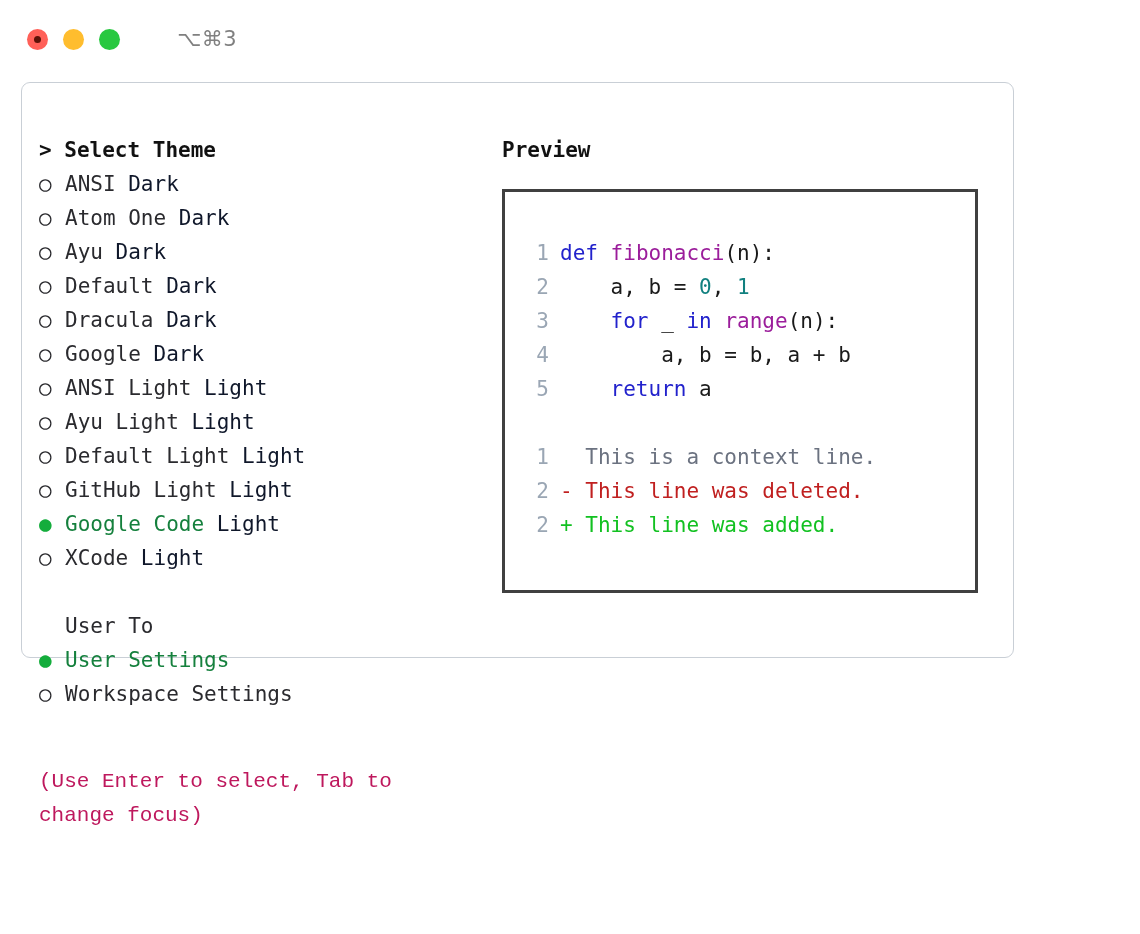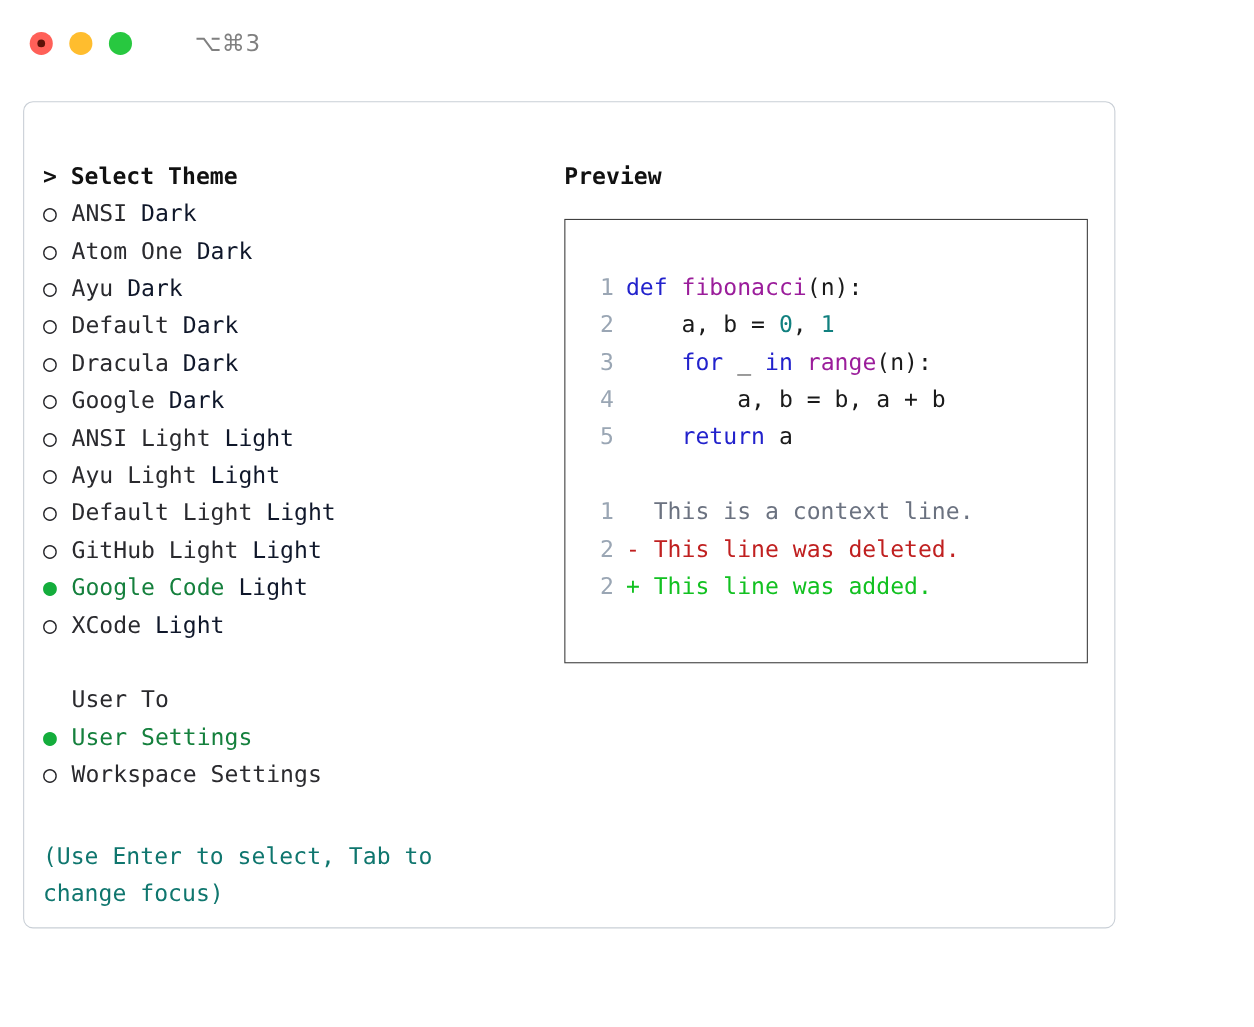--- a/index.html
+++ b/index.html
@@ -62,23 +62,23 @@
     color: #808080;
     font-size: 21px;
     letter-spacing: 0.5px;
     font-family: "DejaVu Sans", "Liberation Sans", sans-serif;
   }
 
   
   #dialog {
     position: absolute;
     left: 21px;
-    top: 92px;
+    top: 82px;
     width: 993px;
-    height: 752px;
+    height: 576px;
     border: 1px solid #c9cfd6;
     border-radius: 9px;
     box-sizing: border-box;
     background: #ffffff;
   }
 
   
   #theme-column {
     position: absolute;
     left: 17px;
@@ -110,48 +110,48 @@
   }
   .spacer-row { height: 34px; }
   .section-heading {
     font-size: 21px;
     line-height: 34px;
     color: #2a2a2e;
     white-space: pre;
     padding-left: 26px;
   }
   #help-text {
-    margin-top: 40px;
-    font-size: 21px;
-    line-height: 34px;
-    color: #0f766e;
+    margin-top: 54px;
+    font-size: 21px;
+    line-height: 34px;
+    color: #be185d;
     width: 410px;
     white-space: pre-wrap;
+    font-family: Liberation Mono, monospace;
   }
 
   
   #preview-column {
     position: absolute;
     left: 480px;
     top: 50px;
     width: 490px;
-    margin-left: 11px;
   }
   #preview-heading {
     font-size: 21px;
     font-weight: bold;
     color: #111111;
     line-height: 34px;
   }
   #preview-box {
     margin-top: 22px;
     width: 476px;
     height: 404px;
     box-sizing: border-box;
-    border: 1px solid #404040;
+    border: 3px solid #404040;
     background: #ffffff;
     padding: 44px 0 0 14px;
   }
   .code-line {
     font-size: 21px;
     line-height: 34px;
     white-space: pre;
   }
   .lineno {
     display: inline-block;

